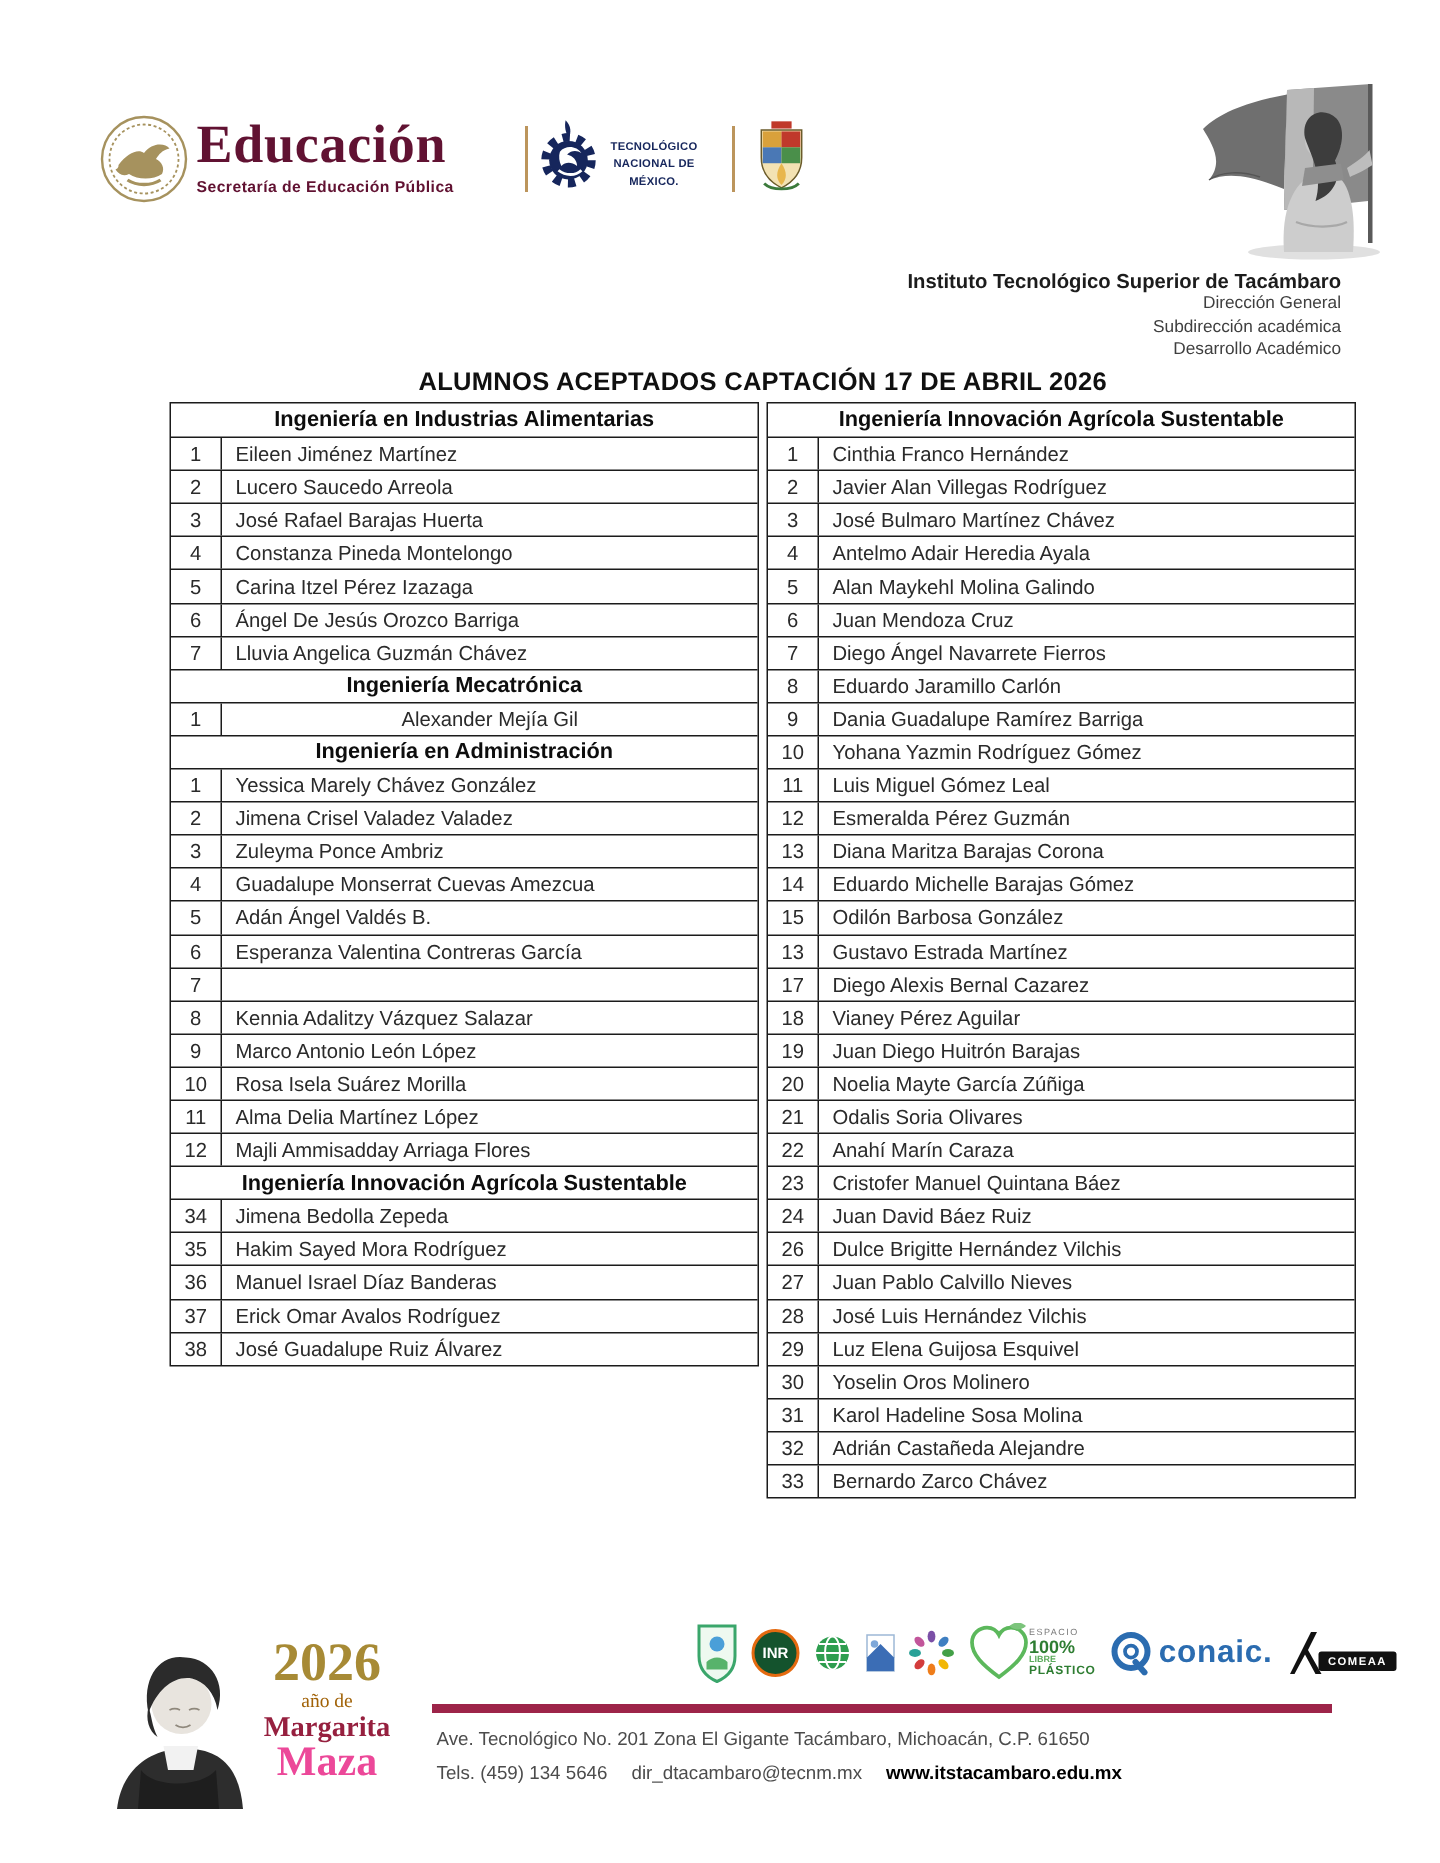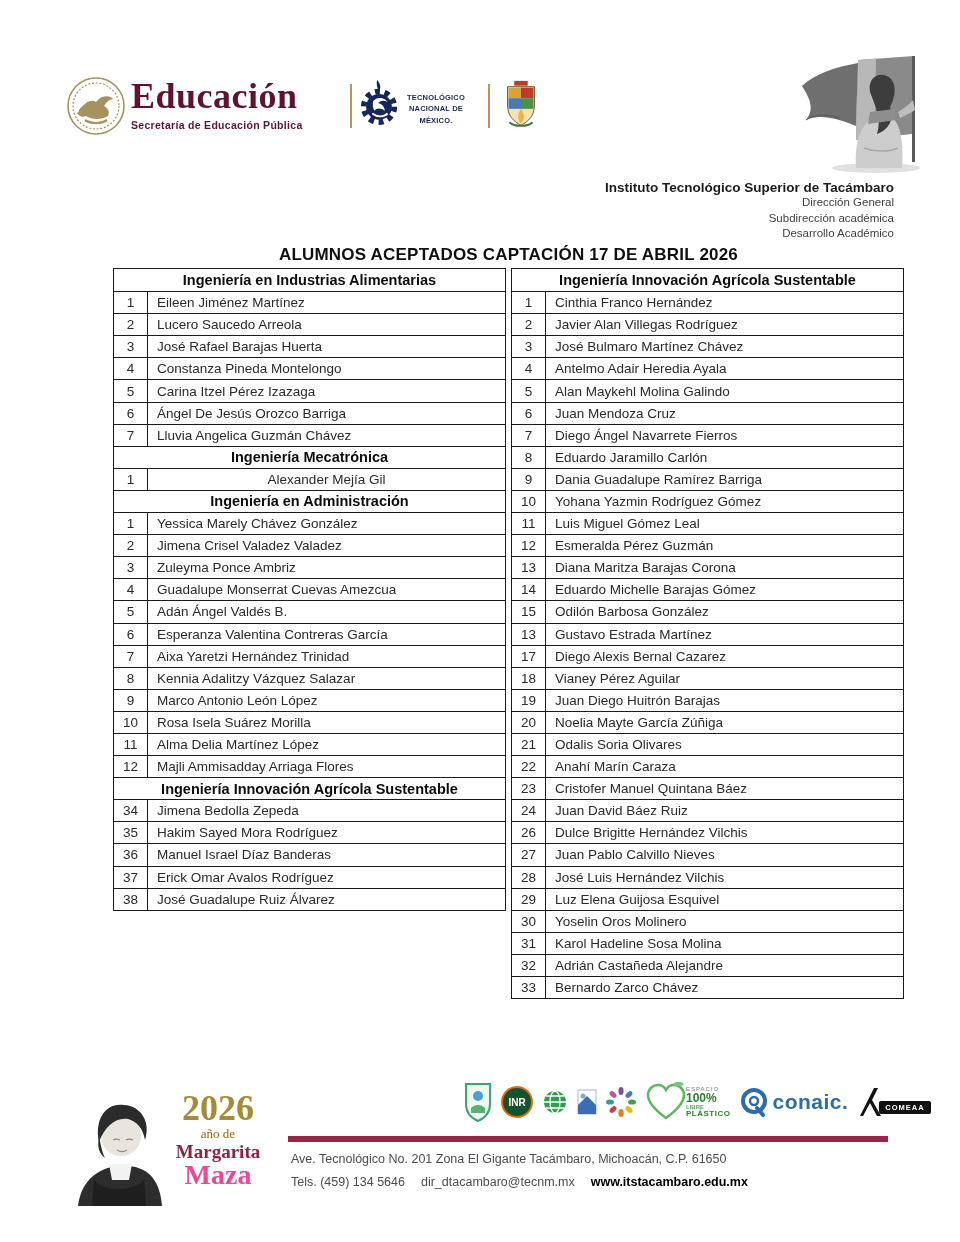--- a/index.html
+++ b/index.html
@@ -180,21 +180,20 @@
         <div class="trow">
           <div class="tnum">5</div>
           <div class="tname">Adán Ángel Valdés B.</div>
         </div>
         <div class="trow">
           <div class="tnum">6</div>
           <div class="tname">Esperanza Valentina Contreras García</div>
         </div>
         <div class="trow">
           <div class="tnum">7</div>
-          <div class="tname">Aixa Yaretzi Hernández Trinidad</div>
         </div>
         <div class="trow">
           <div class="tnum">8</div>
           <div class="tname">Kennia Adalitzy Vázquez Salazar</div>
         </div>
         <div class="trow">
           <div class="tnum">9</div>
           <div class="tname">Marco Antonio León López</div>
         </div>
         <div class="trow">

